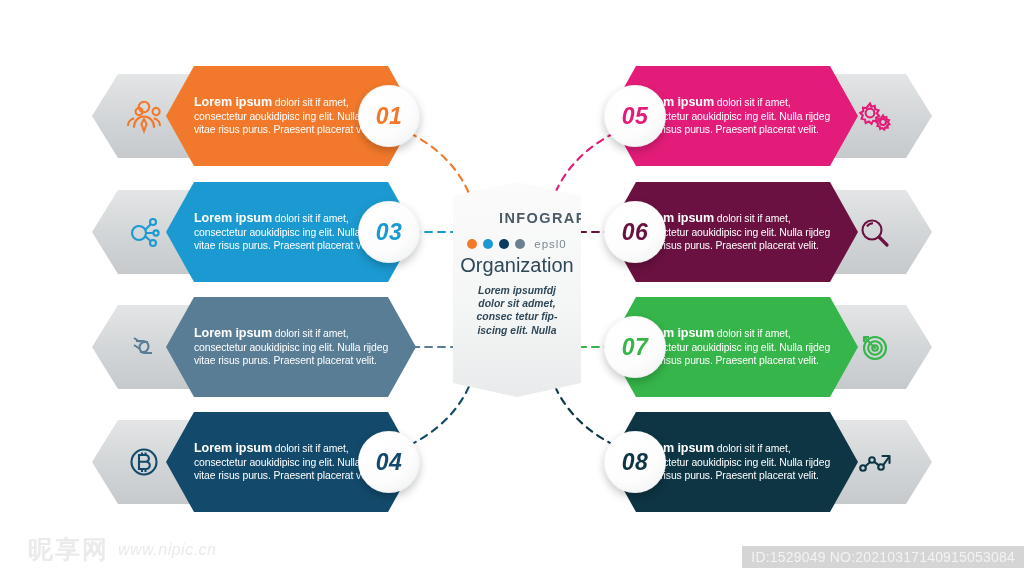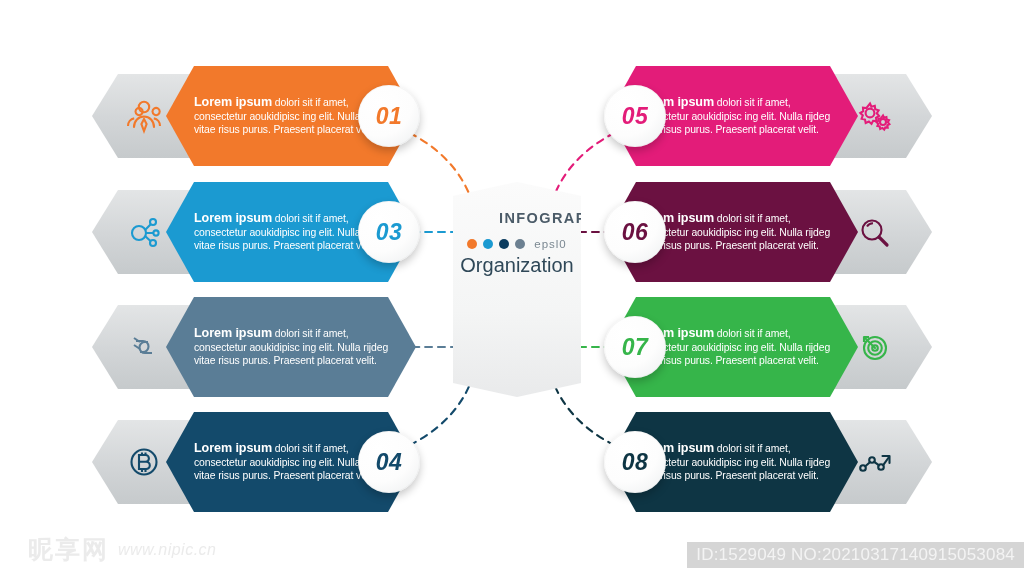--- a/index.html
+++ b/index.html
@@ -77,21 +77,21 @@
   .dot{width:10px;height:10px;border-radius:50%;}
   .eps{font-size:11.5px;letter-spacing:1px;color:#7b8892;margin-left:3px;}
   .t-org{margin-top:4px;font-size:20px;font-weight:normal;color:#2f4858;}
   .t-sub{margin-top:7px;font-size:10.4px;line-height:13.2px;font-style:italic;font-weight:bold;color:#2f4858;padding:0 16px;}
 
   
   #wm{position:absolute;left:28px;bottom:10px;z-index:6;display:flex;align-items:center;gap:9px;}
   #wm .cn{font-size:25px;font-weight:bold;color:#ebebeb;letter-spacing:2px;}
   #wm .url{font-size:16px;font-style:italic;color:#ebebeb;letter-spacing:0.5px;}
   #idbar{position:absolute;right:0;bottom:8px;background:#d5d5d5;color:#f3f3f3;
-    font-size:17px;padding:3px 9px;z-index:6;letter-spacing:0.2px;}
+    font-size:14px;padding:3px 9px;z-index:6;letter-spacing:0.2px;}
 </style>
 </head>
 <body>
 
 <div id="stage">
 
   <svg class="layer" id="connectors" viewBox="0 0 1024 576">
     <path d="M334,116 C400,116 452,150 470,196" fill="none" stroke="#F2792B" stroke-width="2.1" stroke-dasharray="7 6" stroke-linecap="round"></path>
     <path d="M334,232 C390,232 420,232 455,232" fill="none" stroke="#1B9AD1" stroke-width="2.1" stroke-dasharray="7 6" stroke-linecap="round"></path>
     <path d="M334,347 C390,347 420,347 455,347" fill="none" stroke="#5A7D96" stroke-width="2.1" stroke-dasharray="7 6" stroke-linecap="round"></path>
@@ -237,20 +237,21 @@
     <div id="centerhex">
       <div class="t-info">INFOGRAPHIC</div>
       <div class="dots" id="centerdots">
           <span class="dot" style="background: rgb(242, 121, 43);"></span>
           <span class="dot" style="background: rgb(27, 154, 209);"></span>
           <span class="dot" style="background: rgb(12, 60, 95);"></span>
           <span class="dot" style="background: rgb(108, 128, 145);"></span>
           <span class="eps">epsl0</span>
         </div>
       <div class="t-org">Organization</div>
+      <div class="t-sub">Lorem ipsumfdj dolor sit admet, consec tetur fip-iscing elit. Nulla</div>
     </div>
   </div>
 
   <div id="wm">
     <span class="cn">昵享网</span>
     <span class="url">www.nipic.cn</span>
   </div>
   <div id="idbar">ID:1529049 NO:20210317140915053084</div>
 </div>
 

